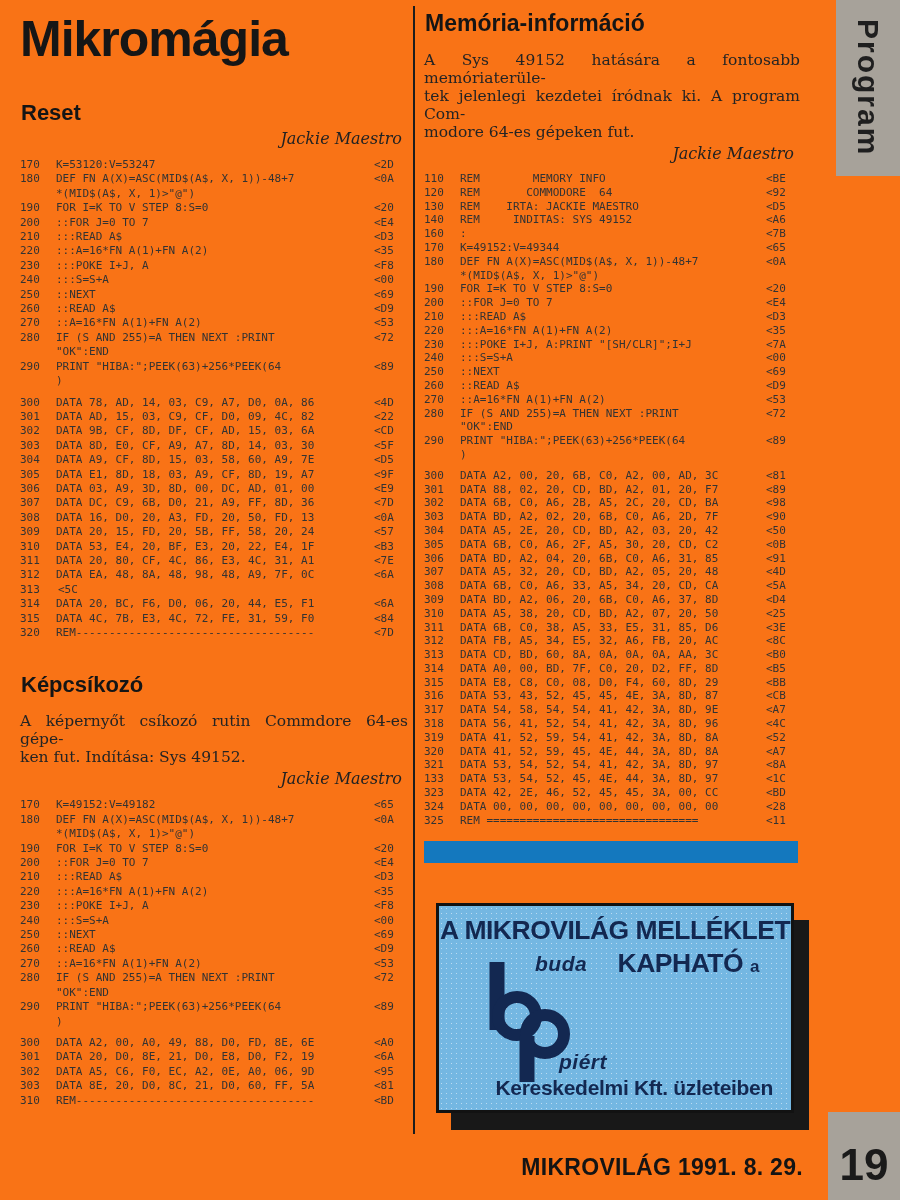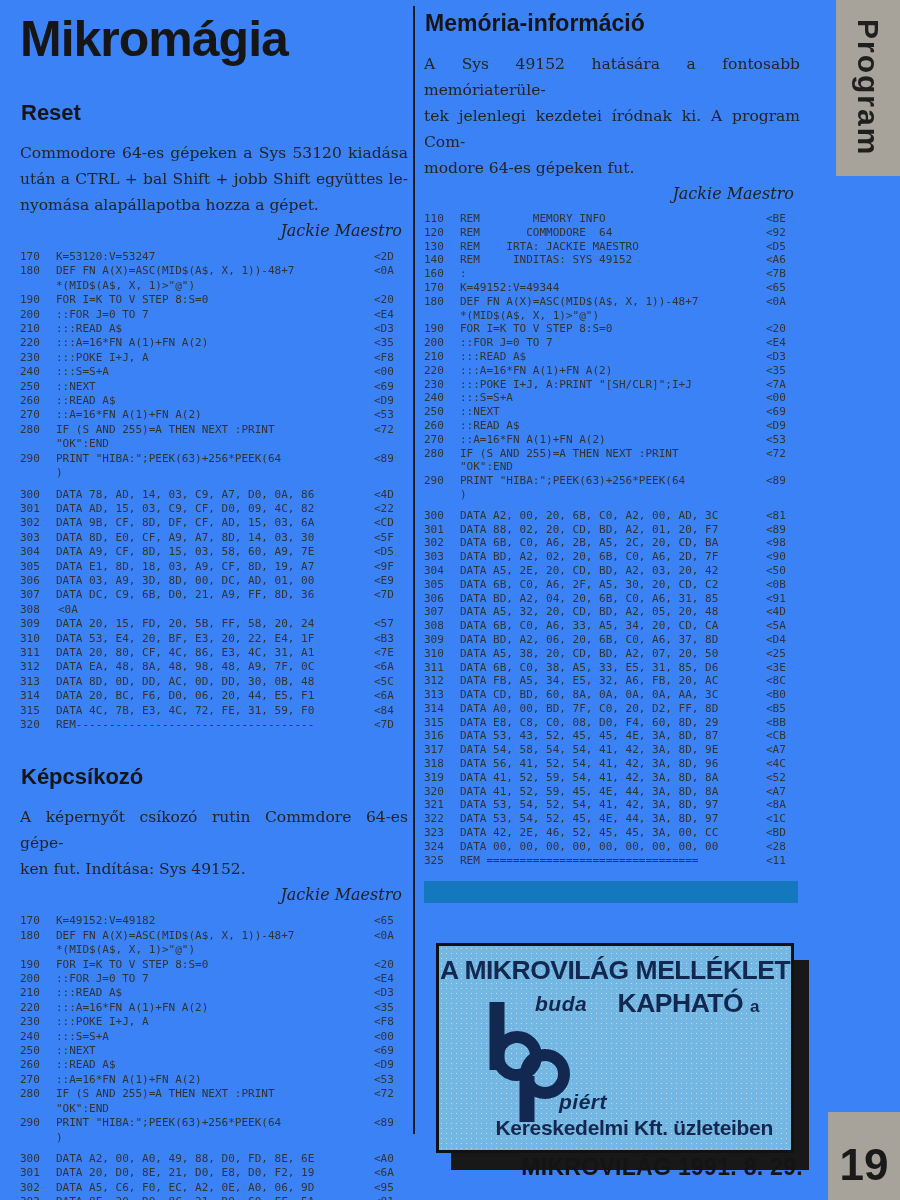--- a/index.html
+++ b/index.html
@@ -1,32 +1,32 @@
 <!DOCTYPE html>
 <html><head>
 <meta charset="utf-8">
 <style>
   html,body { margin:0; padding:0; background:#888; }
   .page {
     position:relative; width:900px; height:1200px; margin:0 auto;
-    background:#3b82f6; overflow:hidden;
+    background:#f97316; overflow:hidden;
     font-family:"Liberation Sans", sans-serif; color:#1c1c1c;
   }
   
   .col-left  { position:absolute; left:20px;  top:8px; width:388px; }
   .col-right { position:absolute; left:424px; top:6px; width:376px; }
   .divider   { position:absolute; left:413px; top:6px; width:2px; height:1128px; background:#1d1d1d; }
 
   .title { font-size:50px; font-weight:bold; letter-spacing:-1px; margin:2px 0 0 0; color:#161616; }
   .h2    { font-size:22px; font-weight:bold; margin:32px 0 0 1px; color:#151515; }
   .col-right .h2 { margin-top:4px; font-size:23px; }
 
   .para {
     margin-top:14px; font-family:"DejaVu Serif", serif;
-    font-size:15.5px; line-height:26px; color:#242424;
+    font-size:15.5px; line-height:18px; color:#242424;
   }
   .para div { text-align:justify; text-align-last:justify; }
   .para div:last-child { text-align-last:left; }
   .author {
     font-family:"DejaVu Serif", serif; font-style:italic;
     font-size:16px; text-align:right; margin:3px 6px 0 0; color:#222;
   }
 
   .listing {
     margin-top:10px; font-family:"DejaVu Sans Mono", monospace;
@@ -100,25 +100,20 @@
 </style>
 </head>
 <body>
 
 <div class="page">
 
   <div class="col-left">
     <div class="title">Mikromágia</div>
 
     <div class="h2">Reset</div>
-    <div class="para">
-        <div>Commodore 64-es gépeken a Sys 53120 kiadása</div>
-        <div>után a CTRL + bal Shift + jobb Shift együttes le-</div>
-        <div>nyomása alapállapotba hozza a gépet.</div>
-      </div>
     <div class="author">Jackie Maestro</div>
     <div class="listing">
         <div class="crow"><span class="ln">170</span><span class="cd">K=53120:V=53247</span><span class="ck">&lt;2D</span></div>
         <div class="crow"><span class="ln">180</span><span class="cd">DEF FN A(X)=ASC(MID$(A$, X, 1))-48+7</span><span class="ck">&lt;0A</span></div>
         <div class="crow"><span class="ln"></span><span class="cd">*(MID$(A$, X, 1)&gt;"@")</span><span class="ck"></span></div>
         <div class="crow"><span class="ln">190</span><span class="cd">FOR I=K TO V STEP 8:S=0</span><span class="ck">&lt;20</span></div>
         <div class="crow"><span class="ln">200</span><span class="cd">::FOR J=0 TO 7</span><span class="ck">&lt;E4</span></div>
         <div class="crow"><span class="ln">210</span><span class="cd">:::READ A$</span><span class="ck">&lt;D3</span></div>
         <div class="crow"><span class="ln">220</span><span class="cd">:::A=16*FN A(1)+FN A(2)</span><span class="ck">&lt;35</span></div>
         <div class="crow"><span class="ln">230</span><span class="cd">:::POKE I+J, A</span><span class="ck">&lt;F8</span></div>
@@ -132,26 +127,26 @@
         <div class="crow"><span class="ln"></span><span class="cd">)</span><span class="ck"></span></div>
         <div class="crow gap"></div>
         <div class="crow"><span class="ln">300</span><span class="cd">DATA 78, AD, 14, 03, C9, A7, D0, 0A, 86</span><span class="ck">&lt;4D</span></div>
         <div class="crow"><span class="ln">301</span><span class="cd">DATA AD, 15, 03, C9, CF, D0, 09, 4C, 82</span><span class="ck">&lt;22</span></div>
         <div class="crow"><span class="ln">302</span><span class="cd">DATA 9B, CF, 8D, DF, CF, AD, 15, 03, 6A</span><span class="ck">&lt;CD</span></div>
         <div class="crow"><span class="ln">303</span><span class="cd">DATA 8D, E0, CF, A9, A7, 8D, 14, 03, 30</span><span class="ck">&lt;5F</span></div>
         <div class="crow"><span class="ln">304</span><span class="cd">DATA A9, CF, 8D, 15, 03, 58, 60, A9, 7E</span><span class="ck">&lt;D5</span></div>
         <div class="crow"><span class="ln">305</span><span class="cd">DATA E1, 8D, 18, 03, A9, CF, 8D, 19, A7</span><span class="ck">&lt;9F</span></div>
         <div class="crow"><span class="ln">306</span><span class="cd">DATA 03, A9, 3D, 8D, 00, DC, AD, 01, 00</span><span class="ck">&lt;E9</span></div>
         <div class="crow"><span class="ln">307</span><span class="cd">DATA DC, C9, 6B, D0, 21, A9, FF, 8D, 36</span><span class="ck">&lt;7D</span></div>
-        <div class="crow"><span class="ln">308</span><span class="ck">&lt;0A</span></div>
+        <div class="crow"><span class="ln">308</span><span class="cd">DATA 16, D0, 20, A3, FD, 20, 50, FD, 13</span><span class="ck">&lt;0A</span></div>
         <div class="crow"><span class="ln">309</span><span class="cd">DATA 20, 15, FD, 20, 5B, FF, 58, 20, 24</span><span class="ck">&lt;57</span></div>
         <div class="crow"><span class="ln">310</span><span class="cd">DATA 53, E4, 20, BF, E3, 20, 22, E4, 1F</span><span class="ck">&lt;B3</span></div>
         <div class="crow"><span class="ln">311</span><span class="cd">DATA 20, 80, CF, 4C, 86, E3, 4C, 31, A1</span><span class="ck">&lt;7E</span></div>
         <div class="crow"><span class="ln">312</span><span class="cd">DATA EA, 48, 8A, 48, 98, 48, A9, 7F, 0C</span><span class="ck">&lt;6A</span></div>
-        <div class="crow"><span class="ln">313</span><span class="cd">DATA 8D, 0D, DD, AC, 0D, DD, 30, 0B, 48</span><span class="ck">&lt;5C</span></div>
+        <div class="crow"><span class="ln">313</span><span class="ck">&lt;5C</span></div>
         <div class="crow"><span class="ln">314</span><span class="cd">DATA 20, BC, F6, D0, 06, 20, 44, E5, F1</span><span class="ck">&lt;6A</span></div>
         <div class="crow"><span class="ln">315</span><span class="cd">DATA 4C, 7B, E3, 4C, 72, FE, 31, 59, F0</span><span class="ck">&lt;84</span></div>
         <div class="crow"><span class="ln">320</span><span class="cd">REM------------------------------------</span><span class="ck">&lt;7D</span></div>
       </div>
 
     <div class="h2">Képcsíkozó</div>
     <div class="para">
         <div>A képernyőt csíkozó rutin Commdore 64-es gépe-</div>
         <div>ken fut. Indítása: Sys 49152.</div>
       </div>
@@ -230,21 +225,21 @@
         <div class="crow"><span class="ln">312</span><span class="cd">DATA FB, A5, 34, E5, 32, A6, FB, 20, AC</span><span class="ck">&lt;8C</span></div>
         <div class="crow"><span class="ln">313</span><span class="cd">DATA CD, BD, 60, 8A, 0A, 0A, 0A, AA, 3C</span><span class="ck">&lt;B0</span></div>
         <div class="crow"><span class="ln">314</span><span class="cd">DATA A0, 00, BD, 7F, C0, 20, D2, FF, 8D</span><span class="ck">&lt;B5</span></div>
         <div class="crow"><span class="ln">315</span><span class="cd">DATA E8, C8, C0, 08, D0, F4, 60, 8D, 29</span><span class="ck">&lt;BB</span></div>
         <div class="crow"><span class="ln">316</span><span class="cd">DATA 53, 43, 52, 45, 45, 4E, 3A, 8D, 87</span><span class="ck">&lt;CB</span></div>
         <div class="crow"><span class="ln">317</span><span class="cd">DATA 54, 58, 54, 54, 41, 42, 3A, 8D, 9E</span><span class="ck">&lt;A7</span></div>
         <div class="crow"><span class="ln">318</span><span class="cd">DATA 56, 41, 52, 54, 41, 42, 3A, 8D, 96</span><span class="ck">&lt;4C</span></div>
         <div class="crow"><span class="ln">319</span><span class="cd">DATA 41, 52, 59, 54, 41, 42, 3A, 8D, 8A</span><span class="ck">&lt;52</span></div>
         <div class="crow"><span class="ln">320</span><span class="cd">DATA 41, 52, 59, 45, 4E, 44, 3A, 8D, 8A</span><span class="ck">&lt;A7</span></div>
         <div class="crow"><span class="ln">321</span><span class="cd">DATA 53, 54, 52, 54, 41, 42, 3A, 8D, 97</span><span class="ck">&lt;8A</span></div>
-        <div class="crow"><span class="ln">322</span><span class="cd">DATA 53, 54, 52, 45, 4E, 44, 3A, 8D, 97</span><span class="ck">&lt;1C</span></div>
+        <div class="crow"><span class="ln">133</span><span class="cd">DATA 53, 54, 52, 45, 4E, 44, 3A, 8D, 97</span><span class="ck">&lt;1C</span></div>
         <div class="crow"><span class="ln">323</span><span class="cd">DATA 42, 2E, 46, 52, 45, 45, 3A, 00, CC</span><span class="ck">&lt;BD</span></div>
         <div class="crow"><span class="ln">324</span><span class="cd">DATA 00, 00, 00, 00, 00, 00, 00, 00, 00</span><span class="ck">&lt;28</span></div>
         <div class="crow"><span class="ln">325</span><span class="cd">REM ================================</span><span class="ck">&lt;11</span></div>
       </div>
 
     <div class="blue-bar"></div>
 
     <div class="ad">
       <div class="ad-h1">A MIKROVILÁG MELLÉKLET</div>
       <div class="ad-h2"><span>KAPHATÓ</span> <span class="ad-a">a</span></div>

